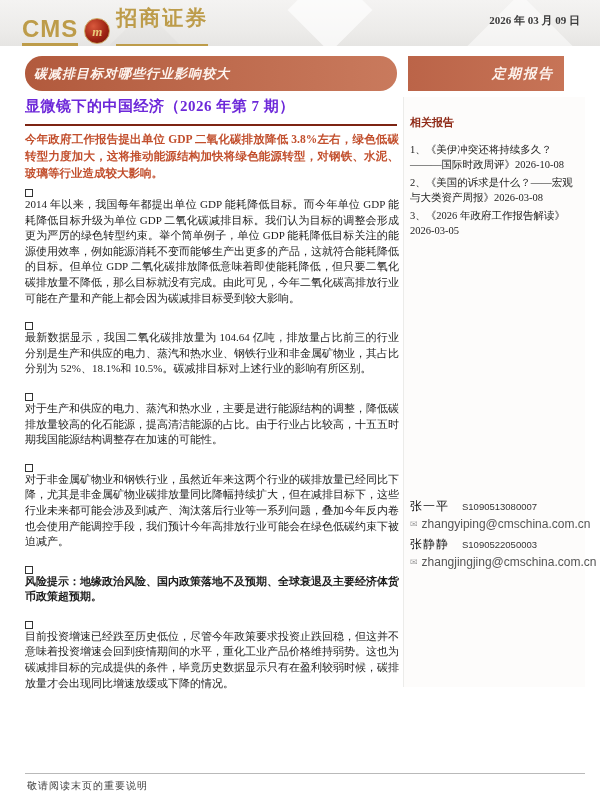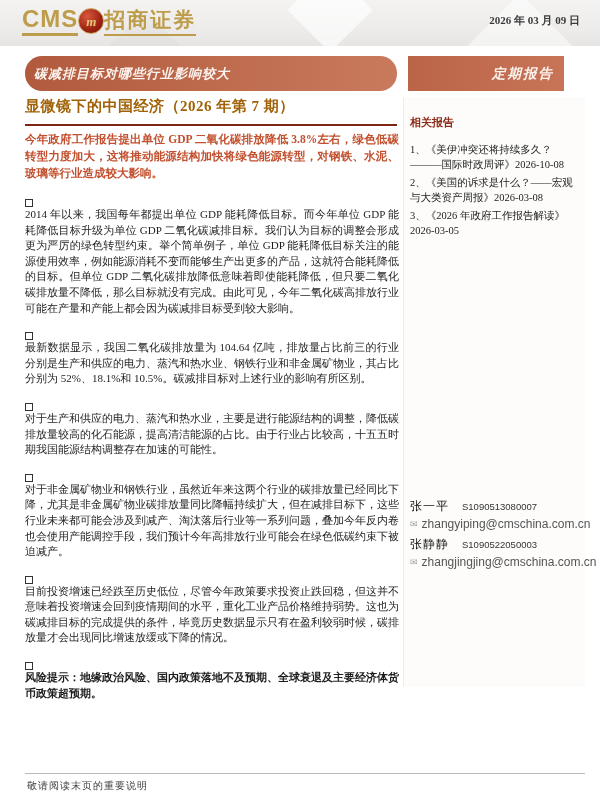--- a/index.html
+++ b/index.html
@@ -6,59 +6,59 @@
   .page{position:relative;width:600px;height:800px;background:#ffffff;overflow:hidden;
         font-family:"Liberation Serif","DejaVu Serif",serif;}
 
   
   .header{position:absolute;left:0;top:0;width:600px;height:46px;
           background:linear-gradient(180deg,#f4f3f2 0%,#ecebe9 70%,#e6e5e3 100%);overflow:hidden;}
   .hdr-deco1,.hdr-deco2,.hdr-deco3{position:absolute;background:rgba(255,255,255,0.65);transform:rotate(45deg);}
   .hdr-deco1{width:60px;height:60px;left:300px;top:-20px;}
   .hdr-deco2{width:80px;height:80px;left:480px;top:10px;background:rgba(255,255,255,0.5);}
   .hdr-deco3{width:50px;height:50px;left:120px;top:20px;background:rgba(0,0,0,0.02);}
-  .logo{position:absolute;left:22px;top:6px;display:flex;align-items:flex-end;}
+  .logo{position:absolute;left:22px;top:6px;display:flex;align-items:flex-end;gap:6px;}
   .logo-cms{font-family:"Liberation Sans",sans-serif;font-weight:bold;font-size:24px;line-height:26px;
             color:#bd9c4a;letter-spacing:1px;border-bottom:3px solid #bd9c4a;padding-bottom:1px;}
   .logo-seal{width:24px;height:24px;border-radius:50%;margin-bottom:2px;
              background:radial-gradient(circle at 35% 30%,#d8583c,#9c2212 60%,#6f130a);
              border:1px solid #caa45f;display:flex;align-items:center;justify-content:center;}
   .logo-seal span{color:#e8c878;font-family:"Liberation Serif",serif;font-style:italic;
                   font-weight:bold;font-size:13px;line-height:13px;}
   .logo-cn{font-size:21px;line-height:24px;font-weight:bold;color:#bd9c4a;
-           border-bottom:2px solid #bd9c4a;padding-bottom:2px;letter-spacing:2px;}
+           border-bottom:2px solid #bd9c4a;padding-bottom:14px;letter-spacing:2px;}
   .hdr-date{position:absolute;right:20px;top:13px;font-size:11px;font-weight:bold;color:#3a3a3a;}
 
   
   .titlebar{position:absolute;left:25px;top:56px;width:372px;height:35px;
             background:linear-gradient(90deg,#b25a3d,#c97a5d);
             display:flex;align-items:center;border-radius:17px;}
   .titlebar span{color:#fdf3ee;font-size:13px;font-style:italic;font-weight:bold;
                  letter-spacing:1px;padding-left:9px;}
   .badge{position:absolute;left:408px;top:56px;width:156px;height:35px;
          background:linear-gradient(90deg,#bb6448,#c77457);
          display:flex;align-items:center;justify-content:flex-end;}
   .badge span{color:#fdf3ee;font-size:13.5px;font-weight:bold;font-style:italic;
               letter-spacing:2px;padding-right:10px;}
 
   
   .subtitle{position:absolute;left:25px;top:97px;width:372px;
             border-bottom:2px solid #7d2413;padding-bottom:8px;}
-  .subtitle span{color:#a16207;font-size:15px;font-weight:bold;letter-spacing:0.5px;}
+  .subtitle span{color:#6d28d9;font-size:15px;font-weight:bold;letter-spacing:0.5px;}
   .freq{position:absolute;left:408px;top:104px;width:170px;text-align:right;
         font-size:10px;font-weight:bold;color:#4a2317;}
 
   
   .vdivider{position:absolute;left:403px;top:97px;width:1px;height:590px;background:#ececea;}
   .sidebar-bg{position:absolute;left:404px;top:97px;width:181px;height:590px;background:#fdfcfb;}
 
   
   .main{position:absolute;left:25px;top:131px;width:374px;}
   .summary{color:#c24f2d;font-weight:bold;font-size:11.5px;line-height:17px;
-           text-align:justify;margin-bottom:13px;}
+           text-align:justify;margin-bottom:3px;}
   .bullet{display:flex;margin-bottom:12px;flex-direction:column;}
   .bullet .sq{flex:0 0 auto;width:6px;height:6px;border:1.2px solid #333;margin:4px 6px 0 0;}
   .bullet .bt{flex:1;font-size:11px;line-height:15.6px;color:#1d1d1d;text-align:justify;}
   .bullet.risk .bt{font-weight:bold;}
 
   
   .sidebar{position:absolute;left:410px;top:115px;width:172px;}
   .rel-title{font-size:11px;font-weight:bold;color:#8f2b18;margin-bottom:12px;}
   .rel-item{font-size:10.5px;line-height:15px;color:#222;margin-bottom:3px;cursor:pointer;}
   .analysts{position:absolute;left:410px;top:498px;width:175px;}
@@ -119,27 +119,27 @@
       <span class="bt">最新数据显示，我国二氧化碳排放量为 104.64 亿吨，排放量占比前三的行业分别是生产和供应的电力、蒸汽和热水业、钢铁行业和非金属矿物业，其占比分别为 52%、18.1%和 10.5%。碳减排目标对上述行业的影响有所区别。</span>
     </div>
     <div class="bullet">
       <span class="sq"></span>
       <span class="bt">对于生产和供应的电力、蒸汽和热水业，主要是进行能源结构的调整，降低碳排放量较高的化石能源，提高清洁能源的占比。由于行业占比较高，十五五时期我国能源结构调整存在加速的可能性。</span>
     </div>
     <div class="bullet">
       <span class="sq"></span>
       <span class="bt">对于非金属矿物业和钢铁行业，虽然近年来这两个行业的碳排放量已经同比下降，尤其是非金属矿物业碳排放量同比降幅持续扩大，但在减排目标下，这些行业未来都可能会涉及到减产、淘汰落后行业等一系列问题，叠加今年反内卷也会使用产能调控手段，我们预计今年高排放行业可能会在绿色低碳约束下被迫减产。</span>
     </div>
+    <div class="bullet risk">
+      <span class="sq"></span>
+      <span class="bt">风险提示：地缘政治风险、国内政策落地不及预期、全球衰退及主要经济体货币政策超预期。</span>
+    </div>
     <div class="bullet">
       <span class="sq"></span>
       <span class="bt">目前投资增速已经跌至历史低位，尽管今年政策要求投资止跌回稳，但这并不意味着投资增速会回到疫情期间的水平，重化工业产品价格维持弱势。这也为碳减排目标的完成提供的条件，毕竟历史数据显示只有在盈利较弱时候，碳排放量才会出现同比增速放缓或下降的情况。</span>
-    </div>
-    <div class="bullet risk">
-      <span class="sq"></span>
-      <span class="bt">风险提示：地缘政治风险、国内政策落地不及预期、全球衰退及主要经济体货币政策超预期。</span>
     </div>
   </div>
 
   <div class="sidebar">
     <div class="rel-title">相关报告</div>
     <div class="rel-item">1、《美伊冲突还将持续多久？———国际时政周评》2026-10-08</div>
     <div class="rel-item">2、《美国的诉求是什么？——宏观与大类资产周报》2026-03-08</div>
     <div class="rel-item">3、《2026 年政府工作报告解读》2026-03-05</div>
   </div>
 

